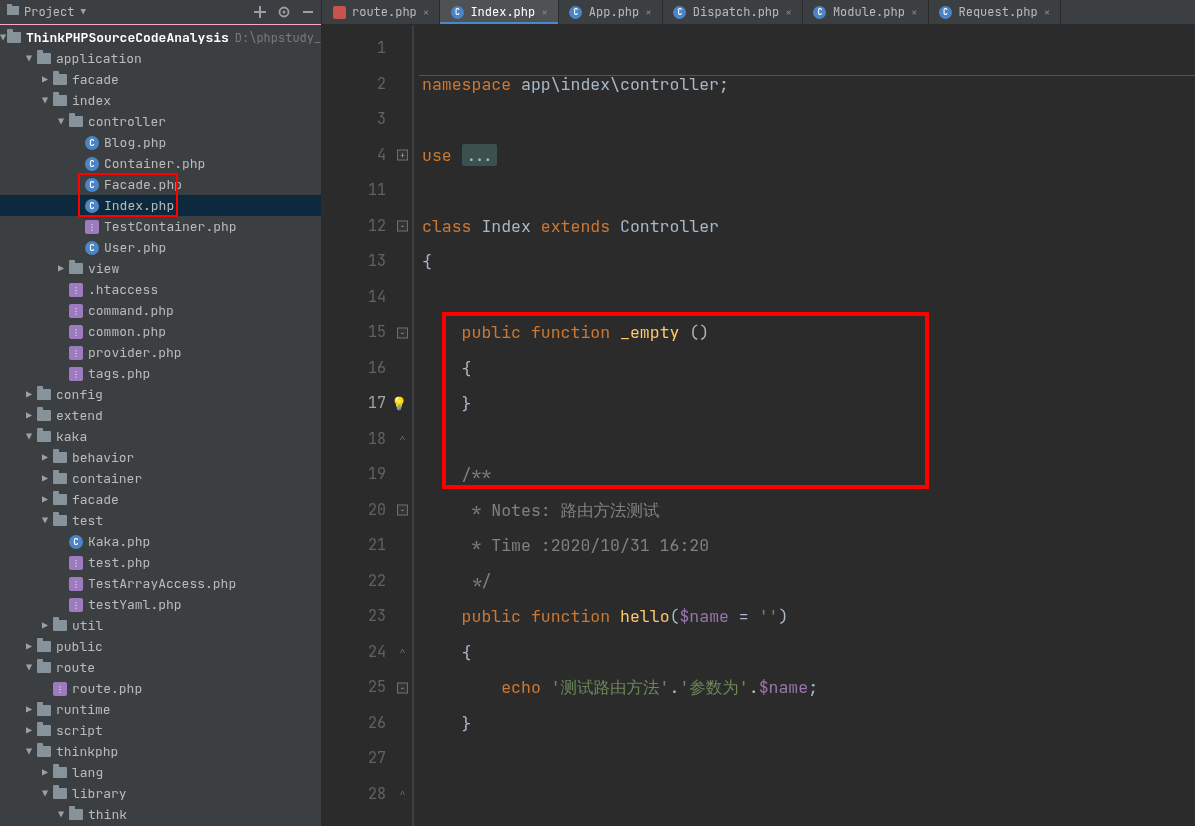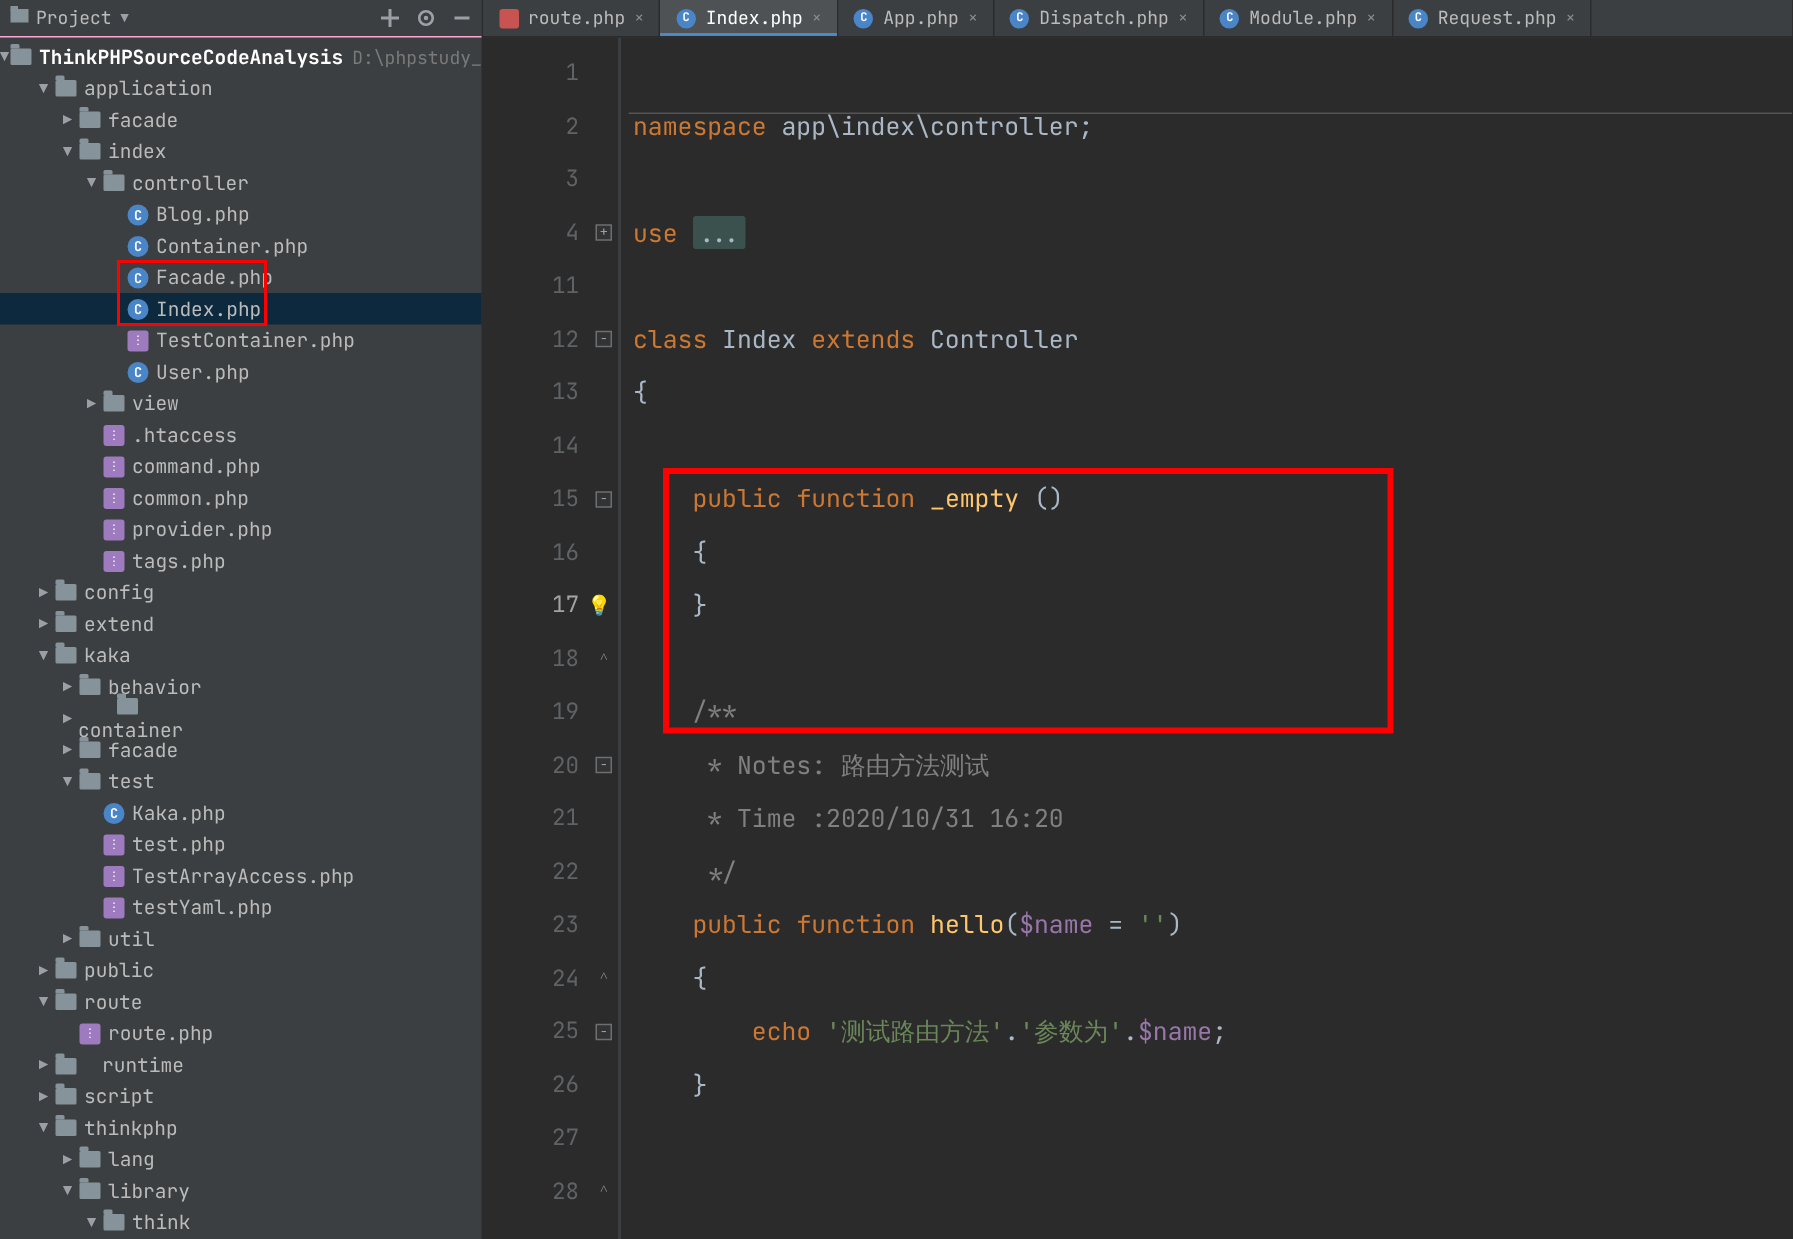--- a/index.html
+++ b/index.html
@@ -464,21 +464,21 @@
         <span style="display: inline-flex; align-items: center;">
           <span class="node-icon">
             <span class="ico-folder"></span>
           </span>
           <span class="node-label">behavior</span>
         </span>
       </div>
       <div class="tree-row">
         <span class="indent" style="width: 38px;"></span>
         <span class="arrow">▶</span>
-        <span style="display: inline-flex; align-items: center; flex-direction: column;">
+        <span style="display: inline-flex; align-items: center;">
           <span class="node-icon">
             <span class="ico-folder"></span>
           </span>
           <span class="node-label">container</span>
         </span>
       </div>
       <div class="tree-row">
         <span class="indent" style="width: 38px;"></span>
         <span class="arrow">▶</span>
         <span style="display: inline-flex; align-items: center;">
@@ -574,21 +574,21 @@
         <span style="display: inline-flex; align-items: center;">
           <span class="node-icon">
             <span class="ico-cfg">⋮</span>
           </span>
           <span class="node-label">route.php</span>
         </span>
       </div>
       <div class="tree-row">
         <span class="indent" style="width: 22px;"></span>
         <span class="arrow">▶</span>
-        <span style="display: inline-flex; align-items: flex-end; gap: 12px;">
+        <span style="display: inline-flex; align-items: flex-end;">
           <span class="node-icon">
             <span class="ico-folder"></span>
           </span>
           <span class="node-label">runtime</span>
         </span>
       </div>
       <div class="tree-row">
         <span class="indent" style="width: 22px;"></span>
         <span class="arrow">▶</span>
         <span style="display: inline-flex; align-items: center; text-align: center;">

